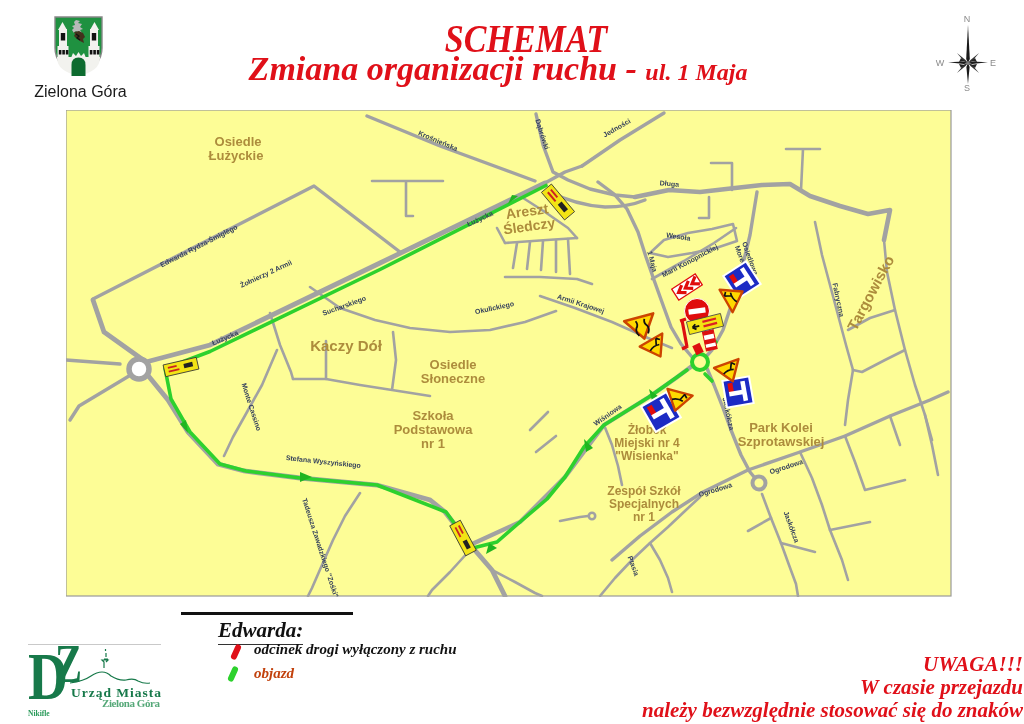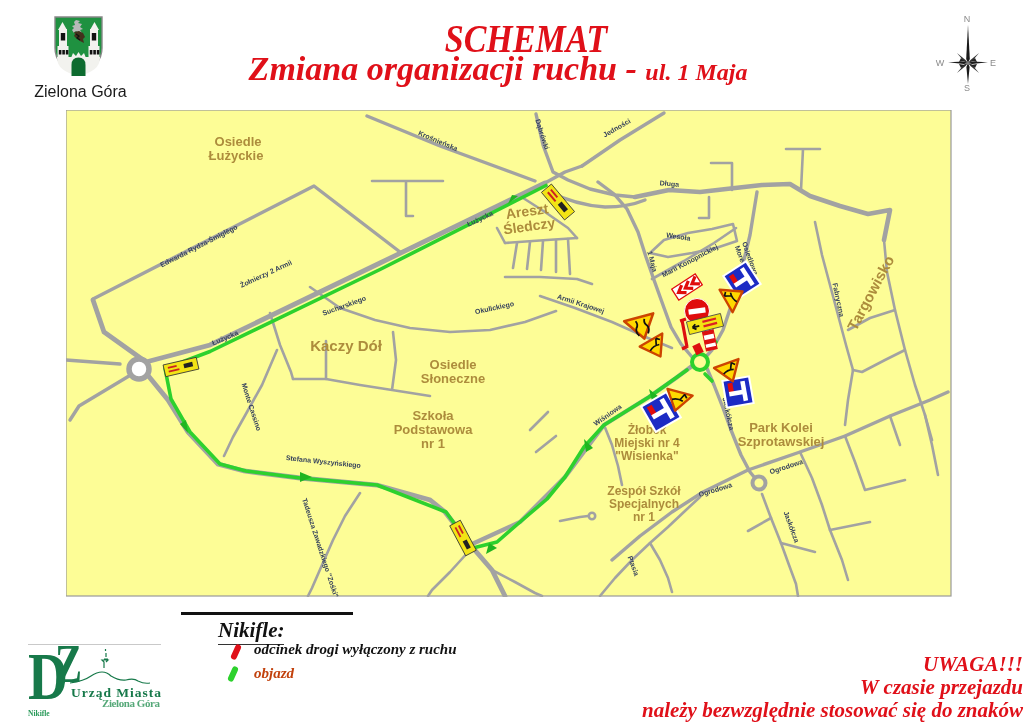--- a/index.html
+++ b/index.html
@@ -353,21 +353,21 @@
   <g transform="translate(463,538) rotate(62)">
     <rect x="-17" y="-6" width="34" height="12" fill="#f2e414" stroke="#333" stroke-width="0.8"></rect>
     <rect x="-13" y="-3" width="9" height="1.8" fill="#c22"></rect>
     <rect x="-13" y="0.8" width="11" height="1.8" fill="#c22"></rect>
     <rect x="3" y="-2.5" width="9" height="4.5" fill="#222"></rect>
   </g>
 </svg>
 
 <div class="abs" style="left:181px;top:612px;width:172px;height:3px;background:#111;"></div>
 
-<div class="abs" style="left:218px;top:618px;font-family:'Liberation Serif',serif;font-weight:bold;font-style:italic;font-size:21px;color:#111;border-bottom:1px solid #333;padding-bottom:1px;">Nikifle:</div>
+<div class="abs" style="left:218px;top:618px;font-family:'Liberation Serif',serif;font-weight:bold;font-style:italic;font-size:21px;color:#111;border-bottom:1px solid #333;padding-bottom:1px;">Edwarda:</div>
 
 <svg class="abs" style="left:226px;top:642px" width="20" height="20" viewBox="0 0 20 20">
     <rect x="7" y="2" width="6" height="16" rx="3" fill="#e01019" transform="rotate(24 10 10)"></rect>
   </svg>
 
 <div class="abs" style="left:254px;top:641px;font-family:'Liberation Serif',serif;font-weight:bold;font-style:italic;font-size:15px;color:#111;">odcinek drogi wyłączony z ruchu</div>
 
 <svg class="abs" style="left:223px;top:664px" width="20" height="20" viewBox="0 0 20 20">
     <rect x="7" y="2" width="6" height="16" rx="3" fill="#2dd12d" transform="rotate(24 10 10)"></rect>
   </svg>

